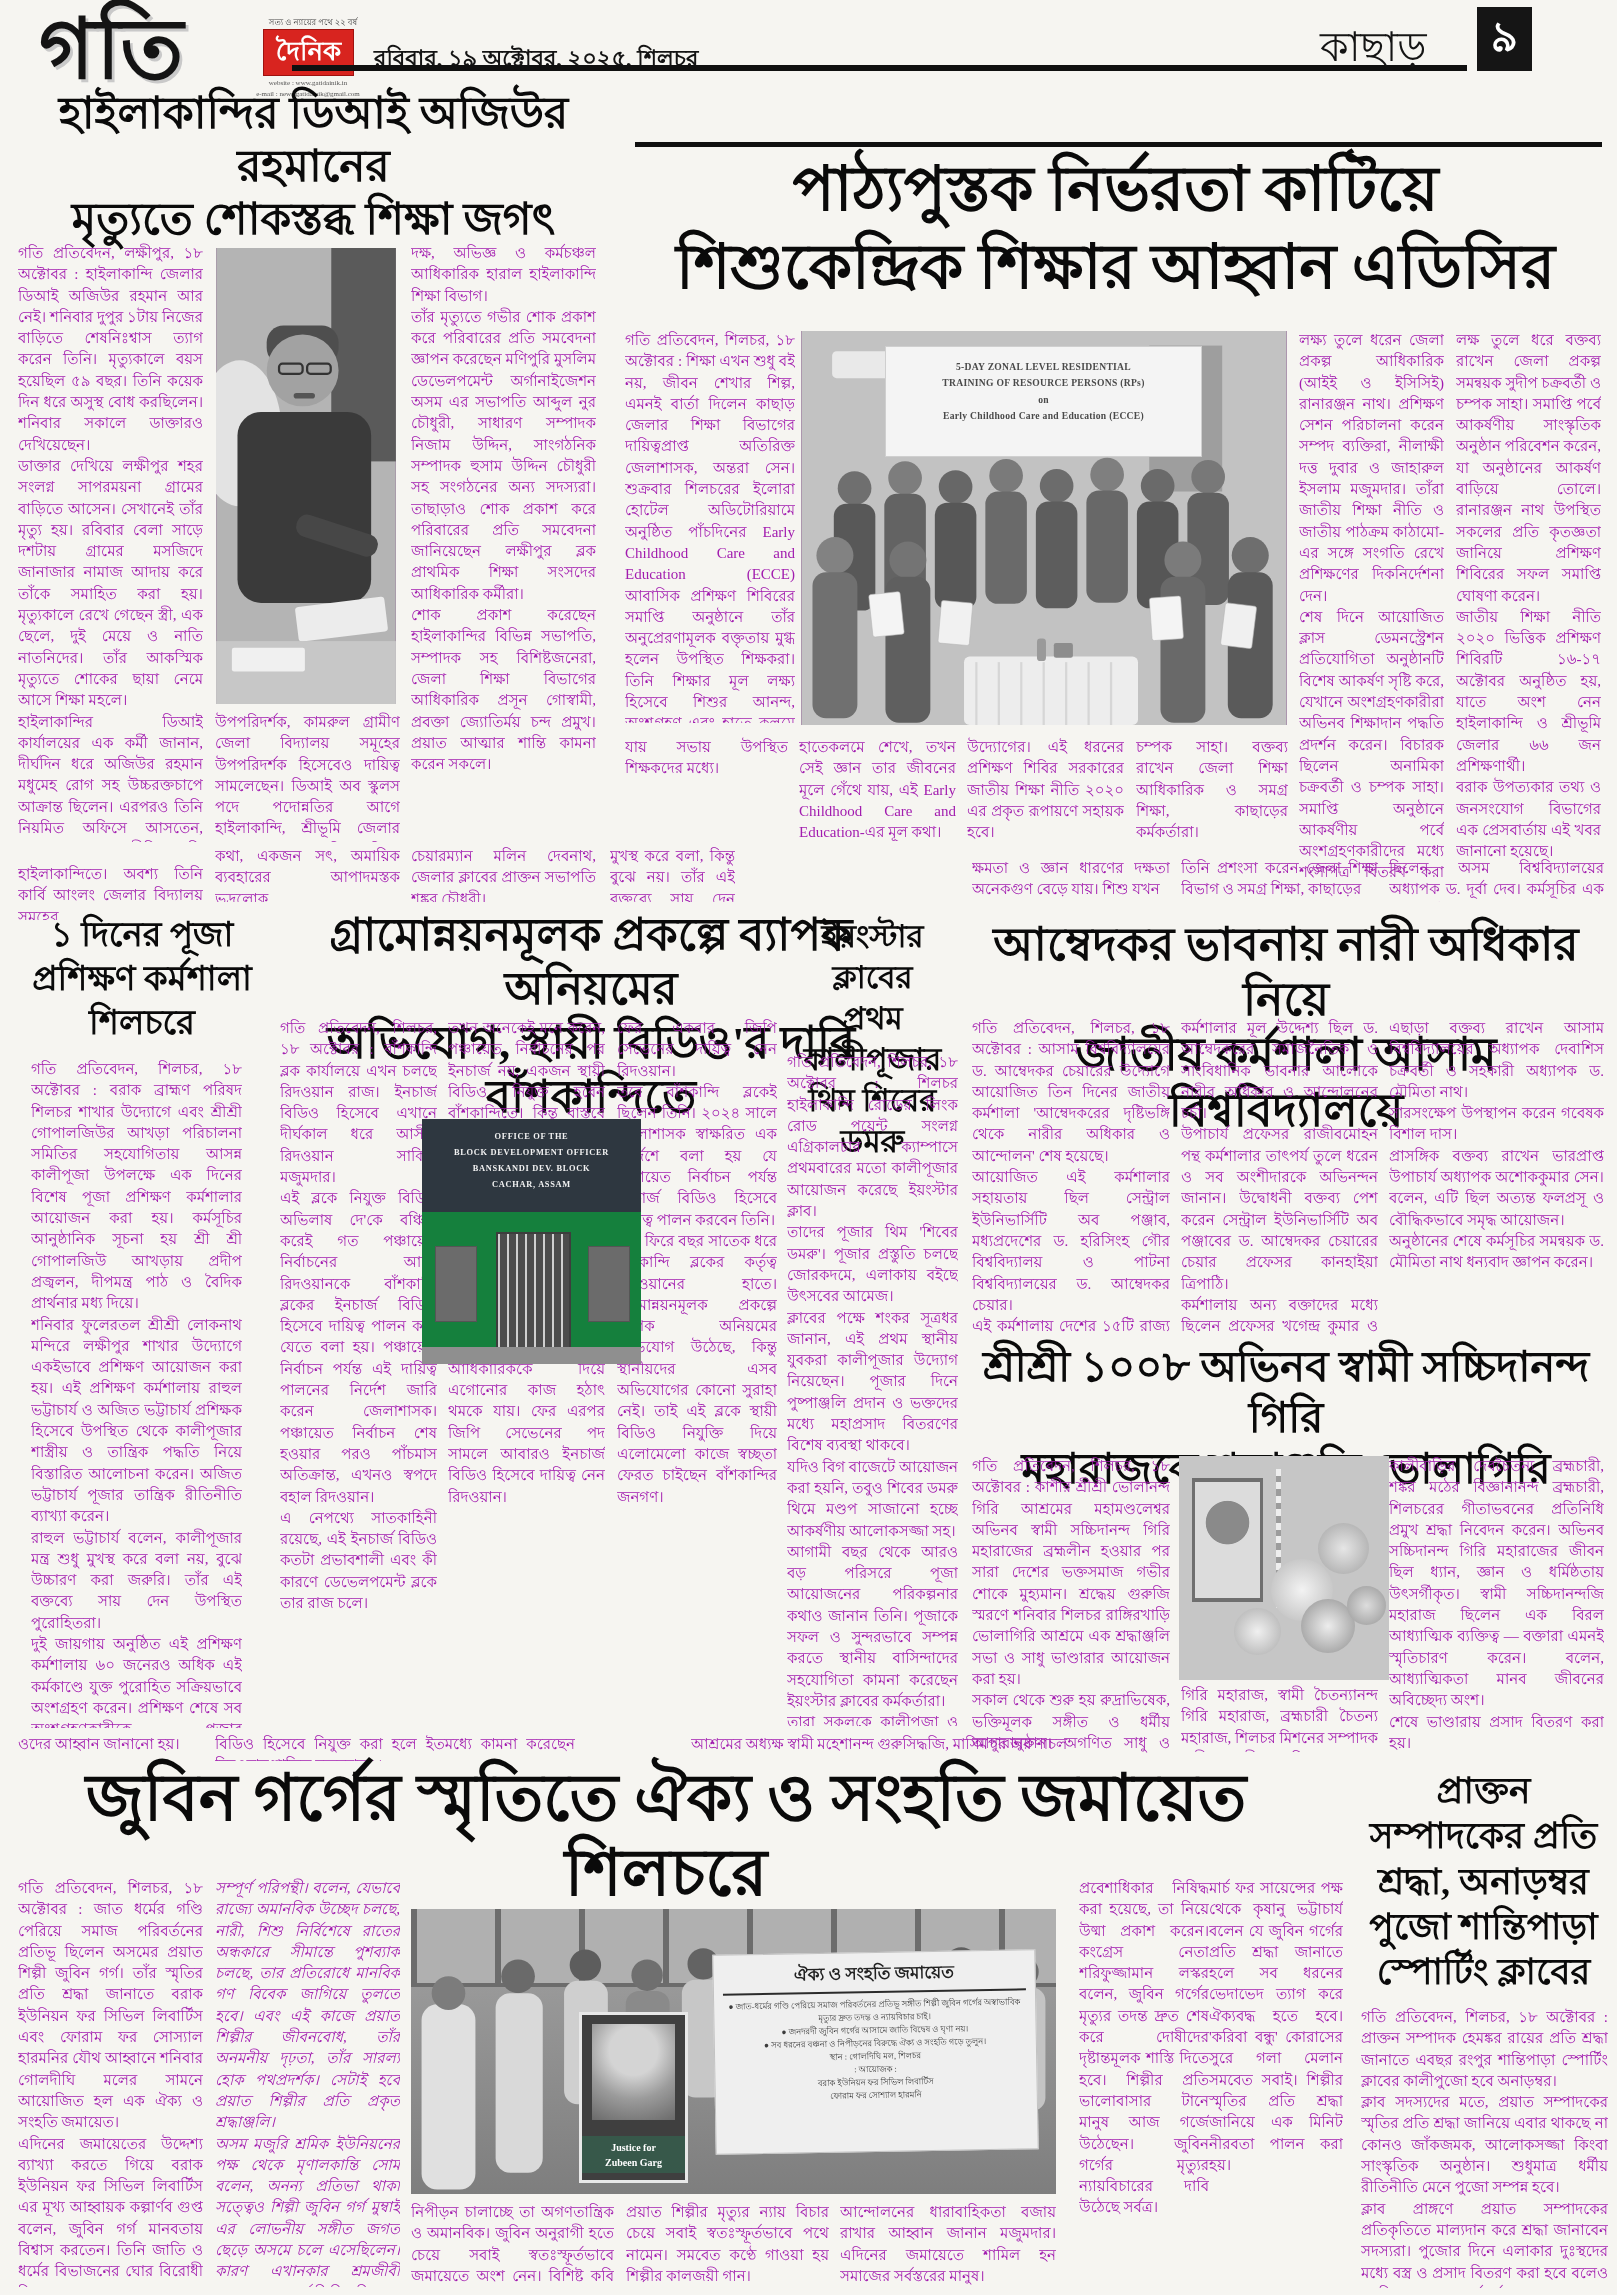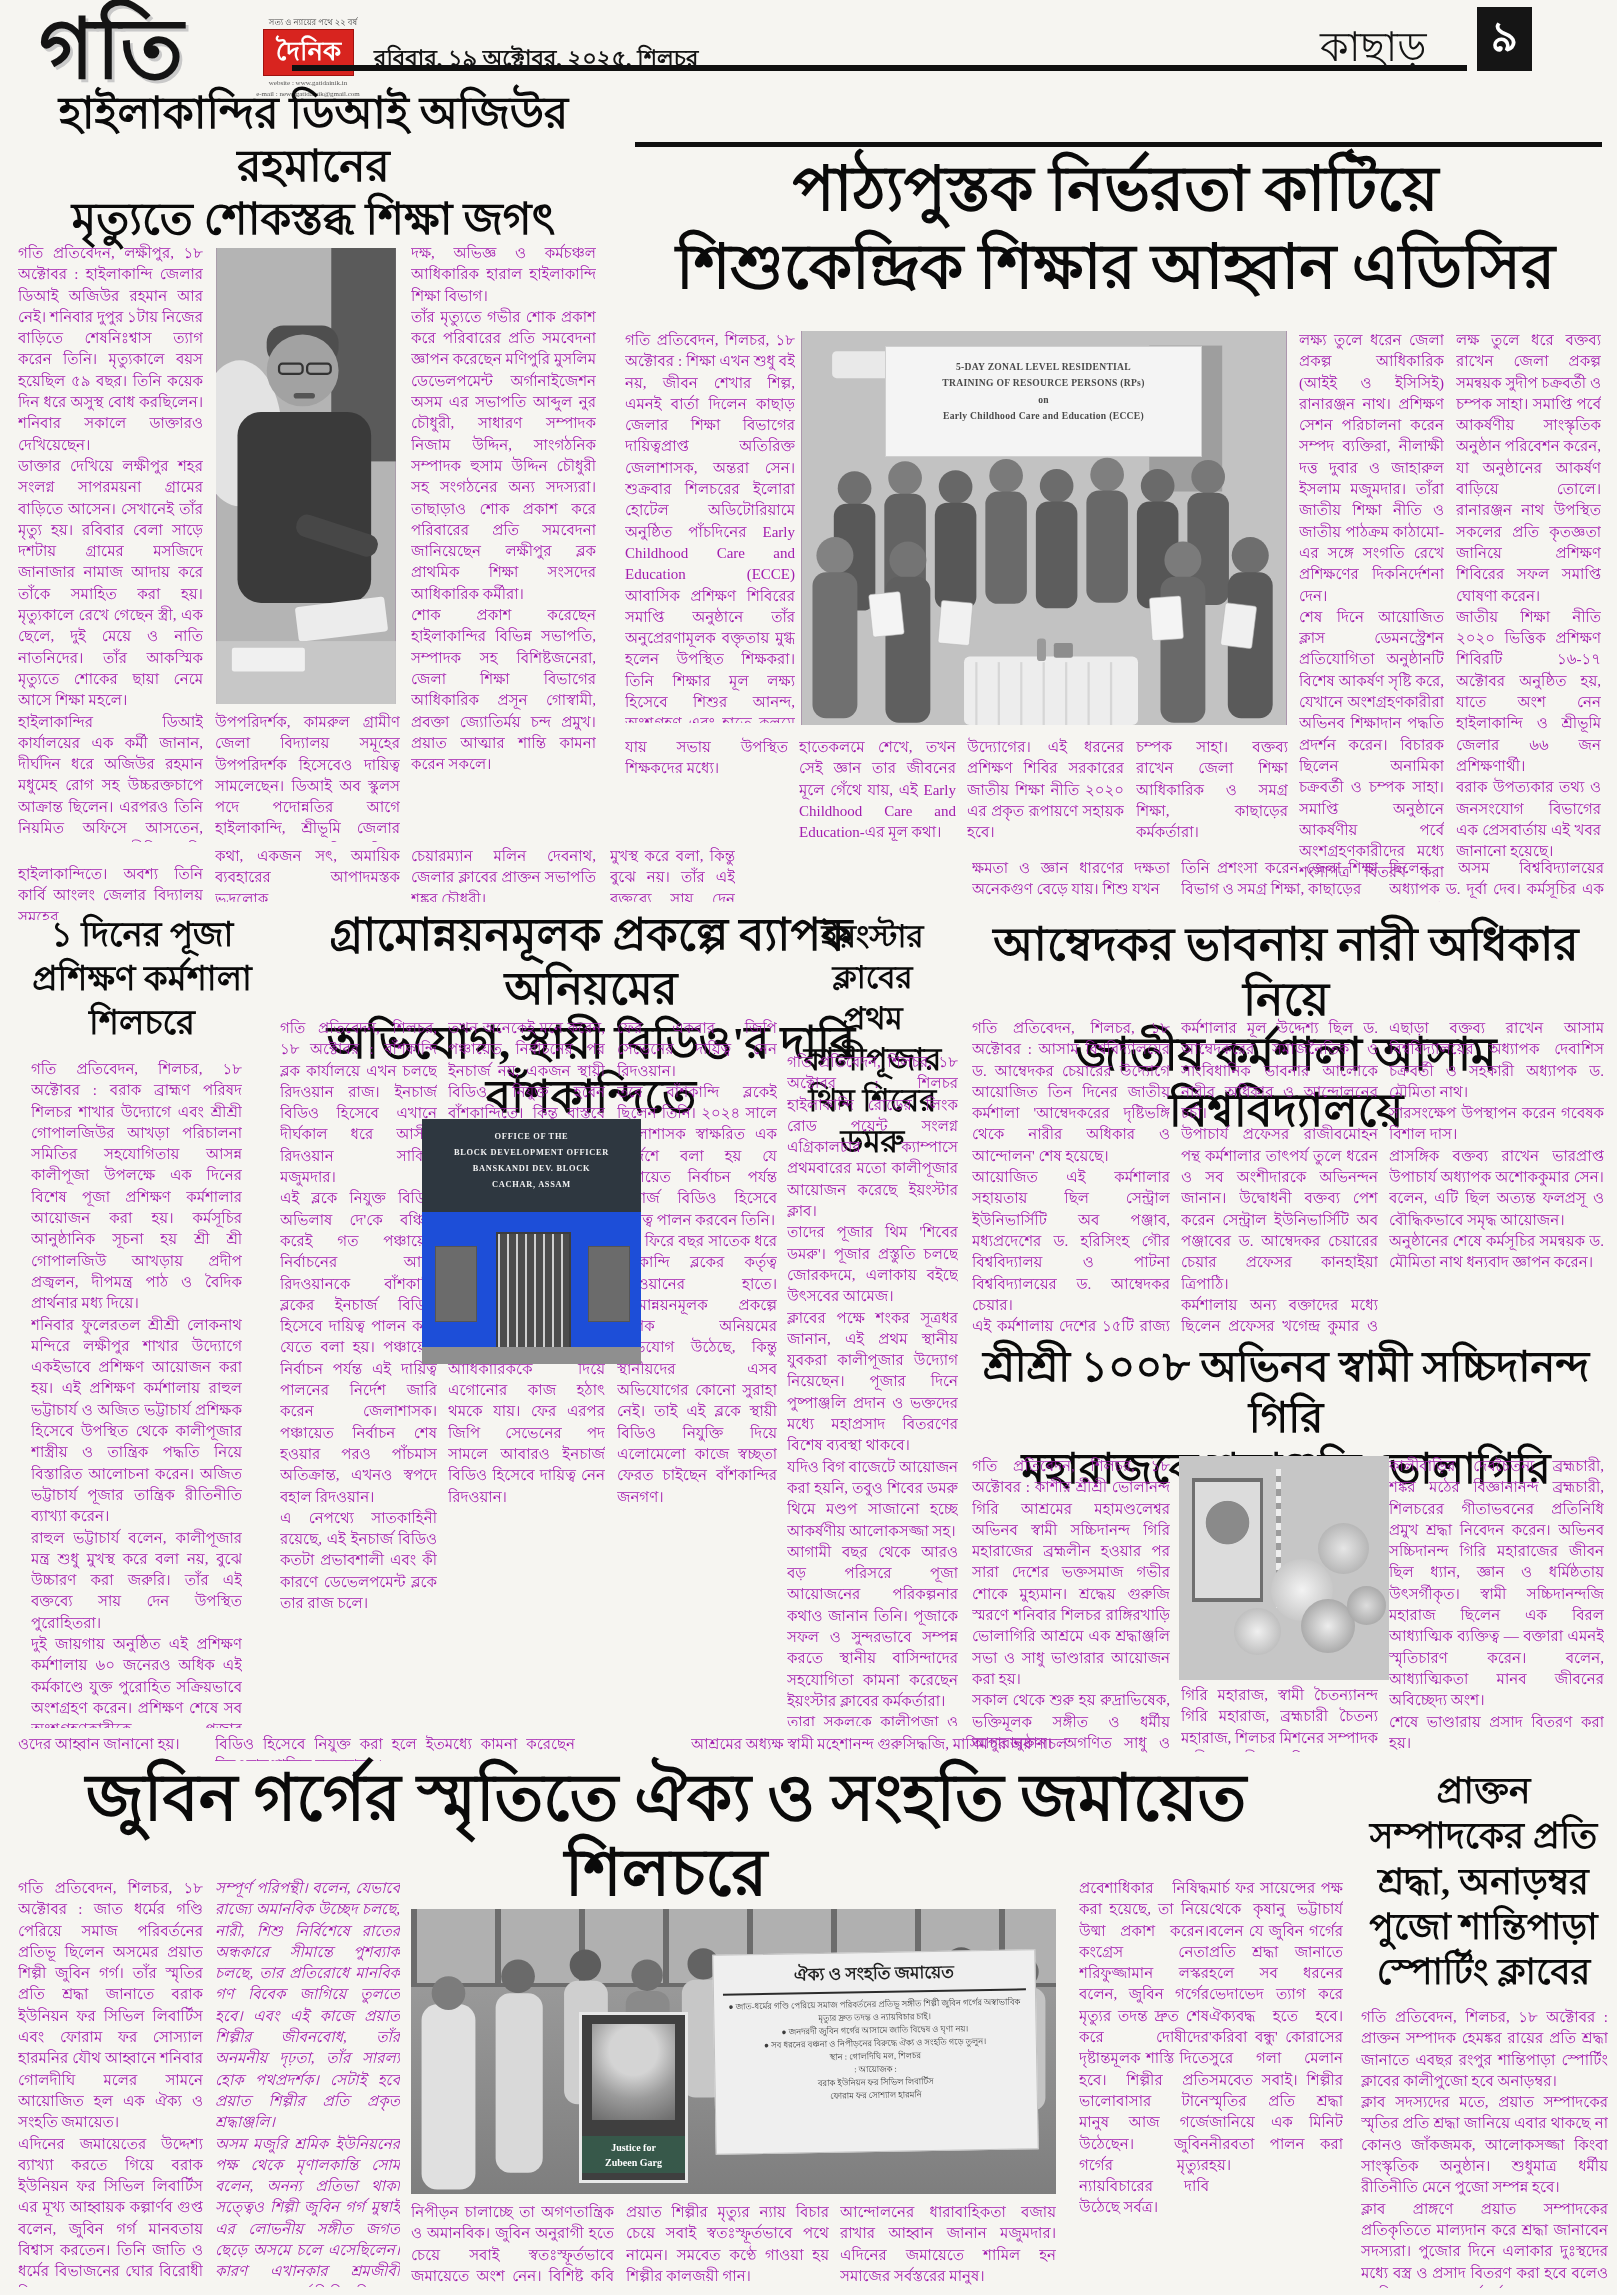--- a/index.html
+++ b/index.html
@@ -145,21 +145,21 @@
 <div class="abs hl" style="left:278px;top:908px;width:626px;font-size:45px;line-height:1.2;">গ্রামোন্নয়নমূলক প্রকল্পে ব্যাপক অনিয়মের
 অভিযোগ, স্থায়ী বিডিও'র দাবি বাঁশকান্দিতে</div>
 <div class="abs bcol" style="left:280px;top:1018px;width:157px;height:709px;">গতি প্রতিবেদন, শিলচর, ১৮ অক্টোবর : বাঁশকান্দি ব্লক কার্যালয়ে এখন চলছে রিদওয়ান রাজ। ইনচার্জ বিডিও হিসেবে এখানে দীর্ঘকাল ধরে আসীন রিদওয়ান সাকিল মজুমদার।
 এই ব্লকে নিযুক্ত বিডিও অভিলাষ দে'কে বঞ্চিত করেই গত পঞ্চায়েত নির্বাচনের আগে রিদওয়ানকে বাঁশকান্দি ব্লকের ইনচার্জ বিডিও হিসেবে দায়িত্ব পালন করে যেতে বলা হয়। পঞ্চায়েত নির্বাচন পর্যন্ত এই দায়িত্ব পালনের নির্দেশ জারি করেন জেলাশাসক। পঞ্চায়েত নির্বাচন শেষ হওয়ার পরও পাঁচমাস অতিক্রান্ত, এখনও স্বপদে বহাল রিদওয়ান।
 এ নেপথ্যে সাতকাহিনী রয়েছে, এই ইনচার্জ বিডিও কতটা প্রভাবশালী এবং কী কারণে ডেভেলপমেন্ট ব্লকে তার রাজ চলে।</div>
 <div class="abs bcol" style="left:448px;top:1018px;width:157px;height:709px;">তখন অনেকেই মনে করেন, পঞ্চায়েত নির্বাচনের পর ইনচার্জ নয়, একজন স্থায়ী বিডিও নিযুক্ত হবেন বাঁশকান্দিতে। কিন্তু বাস্তবে তা আর হয়নি।
 ২০১৩ সালেই এই ব্লকে ইনচার্জ বিডিও হিসেবে দায়িত্ব নেন রিদওয়ান, ২০২১ পর্যন্ত এই পদে বহাল ছিলেন। কিন্তু সে বছরের শেষ দিকে রাজ্যজুড়ে বেশ কয়েকজনকে বিডিও পদে নিযুক্তি দেওয়া হয়। সেসময় জে কর্মকার নামের আধিকারিককে দিয়ে এগোনোর কাজ হঠাৎ থমকে যায়। ফের এরপর জিপি সেভেনের পদ সামলে আবারও ইনচার্জ বিডিও হিসেবে দায়িত্ব নেন রিদওয়ান।</div>
 <div class="abs bcol" style="left:617px;top:1018px;width:160px;height:709px;">ফের একবার জিপি সেভেনের দায়িত্ব নেন রিদওয়ান।
 তবে বাঁশকান্দি ব্লকেই ছিলেন তিনি। ২০২৪ সালে জেলাশাসক স্বাক্ষরিত এক নির্দেশে বলা হয় যে পঞ্চায়েত নির্বাচন পর্যন্ত ইনচার্জ বিডিও হিসেবে দায়িত্ব পালন করবেন তিনি।
 ঘুরে ফিরে বছর সাতেক ধরে বাঁশকান্দি ব্লকের কর্তৃত্ব রিদওয়ানের হাতে। গ্রামোন্নয়নমূলক প্রকল্পে ব্যাপক অনিয়মের অভিযোগ উঠেছে, কিন্তু স্থানীয়দের এসব অভিযোগের কোনো সুরাহা নেই। তাই এই ব্লকে স্থায়ী বিডিও নিযুক্তি দিয়ে এলোমেলো কাজে স্বচ্ছতা ফেরত চাইছেন বাঁশকান্দির জনগণ।</div>
-<div class="abs photo" style="left:422px;top:1119px;width:219px;height:245px;background:#1d4ed8;">
+<div class="abs photo" style="left:422px;top:1119px;width:219px;height:245px;background:#15803d;">
   <div class="abs" style="left:0;top:0;width:100%;height:38%;background:#2e3740;"></div>
   <div class="ovl" style="left:0;top:10px;width:100%;text-align:center;color:#f2f2f2;font-size:8.4px;font-weight:700;letter-spacing:0.7px;line-height:1.9;">OFFICE OF THE
 BLOCK DEVELOPMENT OFFICER
 BANSKANDI DEV. BLOCK
 CACHAR, ASSAM</div>
   <div class="abs" style="left:34%;top:46%;width:32%;height:50%;background:repeating-linear-gradient(90deg,#cfcfcf 0 1.7px,#4c4c4c 1.7px 9px);border:2.2px solid #3d3d3d;"></div>
   <div class="abs" style="left:6%;top:52%;width:18%;height:30%;background:#6b6b6b;border:1.7px solid #555;"></div>
   <div class="abs" style="left:76%;top:52%;width:18%;height:30%;background:#6b6b6b;border:1.7px solid #555;"></div>
   <div class="abs" style="left:0;bottom:0;width:100%;height:7%;background:#8f8f8f;"></div>
 </div>

